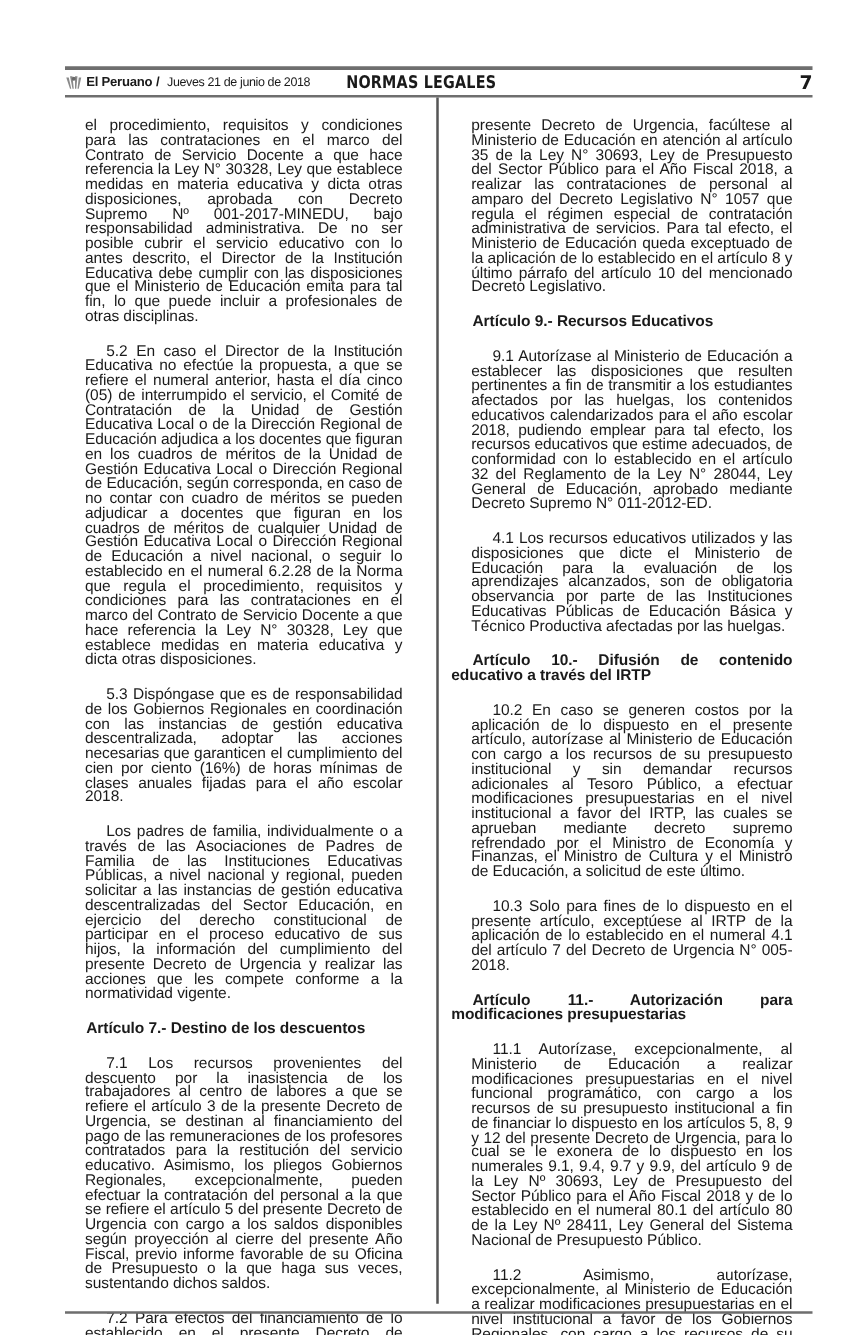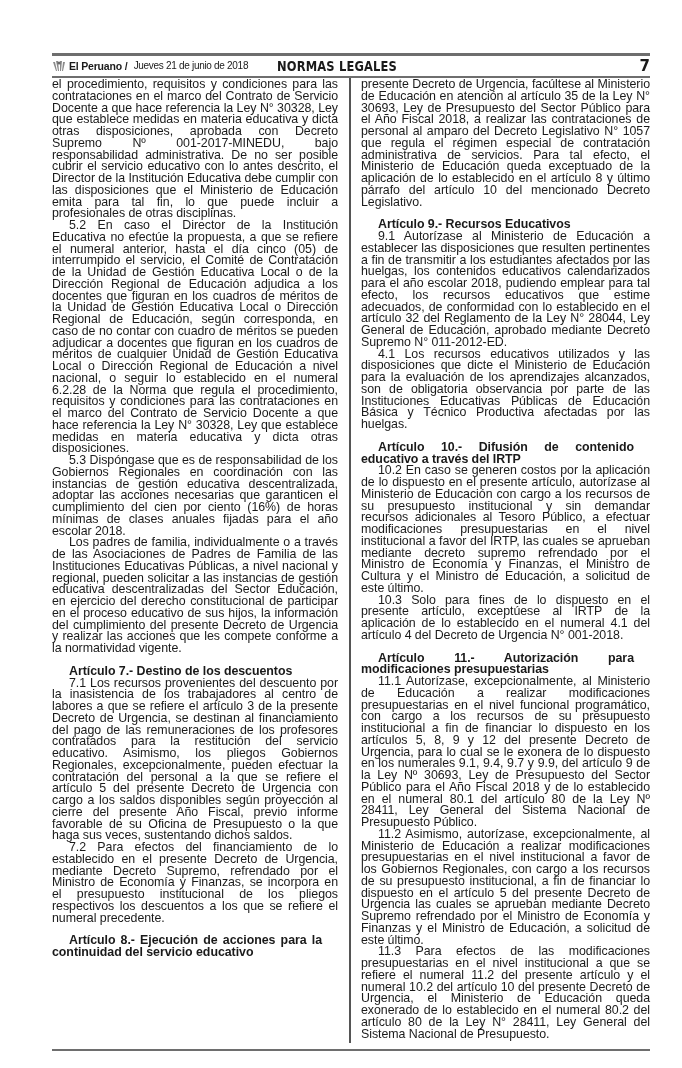--- a/index.html
+++ b/index.html
@@ -1,32 +1,32 @@
 <!DOCTYPE html>
 <html><head>
 <meta charset="utf-8">
 <style>
   html, body { margin: 0; padding: 0; background: #ffffff; }
   body { width: 682px; height: 1068px; position: relative; overflow: hidden; font-family: "Liberation Sans", sans-serif; color: #1a1a1a; }
   .page { position: absolute; left: 52px; top: 53px; width: 598px; }
   .rule-top { height: 3px; background: #6e6e6e; }
   .header { height: 20px; display: flex; align-items: center; position: relative; }
-  .header .brand { display: flex; font-size: 10.5px; white-space: nowrap; }
+  .header .brand { display: flex; align-items: center; font-size: 10.5px; white-space: nowrap; }
   .header .logo { width: 14px; height: 12px; margin-right: 3px; }
   .header .brand b { font-weight: bold; letter-spacing: -0.2px; }
   .header .date { font-size: 10px; margin-left: 3px; letter-spacing: -0.3px; }
   .header .section { position: absolute; left: 225px; font-weight: bold; font-size: 14px; letter-spacing: 0.2px; font-family: "DejaVu Sans", sans-serif; transform: scaleX(0.82); transform-origin: left center; }
   .header .pageno { position: absolute; right: 0; font-weight: bold; font-size: 15px; font-family: "DejaVu Sans", sans-serif; }
   .rule-mid { height: 2px; background: #6e6e6e; }
   .cols { position: relative; height: 969px; }
   .col { position: absolute; top: 1px; font-size: 12.4px; line-height: 11.75px; text-align: justify; letter-spacing: -0.05px; }
   .col.left { left: 0; width: 286px; }
   .col.right { left: 309px; width: 289px; }
   .divider { position: absolute; left: 297px; top: 0; width: 1.5px; height: 965px; background: #555; }
-  .col p { margin: 0; text-indent: 17px; }
+  .col p { margin: 16px; text-indent: 17px; }
   .col p.noindent { text-indent: 0; }
   .col h3 { margin: 11px 16px 0 0; font-size: 12.4px; line-height: 11.75px; font-weight: bold; text-indent: 17px; text-align: justify; }
   .rule-bottom { position: absolute; left: 52px; top: 1049px; width: 598px; height: 2px; background: #6e6e6e; }
 </style>
 </head>
 <body>
 
 <div class="page">
   <div class="rule-top"></div>
   <div class="header">
@@ -56,21 +56,21 @@
         <h3>Artículo 8.- Ejecución de acciones para la continuidad del servicio educativo</h3>
       </div>
     <div class="divider"></div>
     <div class="col right" id="col-right">
         <p class="noindent">presente Decreto de Urgencia, facúltese al Ministerio de Educación en atención al artículo 35 de la Ley N° 30693, Ley de Presupuesto del Sector Público para el Año Fiscal 2018, a realizar las contrataciones de personal al amparo del Decreto Legislativo N° 1057 que regula el régimen especial de contratación administrativa de servicios. Para tal efecto, el Ministerio de Educación queda exceptuado de la aplicación de lo establecido en el artículo 8 y último párrafo del artículo 10 del mencionado Decreto Legislativo.</p>
         <h3>Artículo 9.- Recursos Educativos</h3>
         <p>9.1 Autorízase al Ministerio de Educación a establecer las disposiciones que resulten pertinentes a fin de transmitir a los estudiantes afectados por las huelgas, los contenidos educativos calendarizados para el año escolar 2018, pudiendo emplear para tal efecto, los recursos educativos que estime adecuados, de conformidad con lo establecido en el artículo 32 del Reglamento de la Ley N° 28044, Ley General de Educación, aprobado mediante Decreto Supremo N° 011-2012-ED.</p>
         <p>4.1 Los recursos educativos utilizados y las disposiciones que dicte el Ministerio de Educación para la evaluación de los aprendizajes alcanzados, son de obligatoria observancia por parte de las Instituciones Educativas Públicas de Educación Básica y Técnico Productiva afectadas por las huelgas.</p>
         <h3>Artículo 10.- Difusión de contenido educativo a través del IRTP</h3>
         <p>10.2 En caso se generen costos por la aplicación de lo dispuesto en el presente artículo, autorízase al Ministerio de Educación con cargo a los recursos de su presupuesto institucional y sin demandar recursos adicionales al Tesoro Público, a efectuar modificaciones presupuestarias en el nivel institucional a favor del IRTP, las cuales se aprueban mediante decreto supremo refrendado por el Ministro de Economía y Finanzas, el Ministro de Cultura y el Ministro de Educación, a solicitud de este último.</p>
-        <p>10.3 Solo para fines de lo dispuesto en el presente artículo, exceptúese al IRTP de la aplicación de lo establecido en el numeral 4.1 del artículo 4 del Decreto de Urgencia N° 001-2018.</p>
+        <p>10.3 Solo para fines de lo dispuesto en el presente artículo, exceptúese al IRTP de la aplicación de lo establecido en el numeral 4.1 del artículo 7 del Decreto de Urgencia N° 005-2018.</p>
         <h3>Artículo 11.- Autorización para modificaciones presupuestarias</h3>
         <p>11.1 Autorízase, excepcionalmente, al Ministerio de Educación a realizar modificaciones presupuestarias en el nivel funcional programático, con cargo a los recursos de su presupuesto institucional a fin de financiar lo dispuesto en los artículos 5, 8, 9 y 12 del presente Decreto de Urgencia, para lo cual se le exonera de lo dispuesto en los numerales 9.1, 9.4, 9.7 y 9.9, del artículo 9 de la Ley Nº 30693, Ley de Presupuesto del Sector Público para el Año Fiscal 2018 y de lo establecido en el numeral 80.1 del artículo 80 de la Ley Nº 28411, Ley General del Sistema Nacional de Presupuesto Público.</p>
         <p>11.2 Asimismo, autorízase, excepcionalmente, al Ministerio de Educación a realizar modificaciones presupuestarias en el nivel institucional a favor de los Gobiernos Regionales, con cargo a los recursos de su presupuesto institucional, a fin de financiar lo dispuesto en el artículo 5 del presente Decreto de Urgencia las cuales se aprueban mediante Decreto Supremo refrendado por el Ministro de Economía y Finanzas y el Ministro de Educación, a solicitud de este último.</p>
         <p>11.3 Para efectos de las modificaciones presupuestarias en el nivel institucional a que se refiere el numeral 11.2 del presente artículo y el numeral 10.2 del artículo 10 del presente Decreto de Urgencia, el Ministerio de Educación queda exonerado de lo establecido en el numeral 80.2 del artículo 80 de la Ley N° 28411, Ley General del Sistema Nacional de Presupuesto.</p>
       </div>
   </div>
 </div>
 <div class="rule-bottom"></div>
 
 </body></html>

